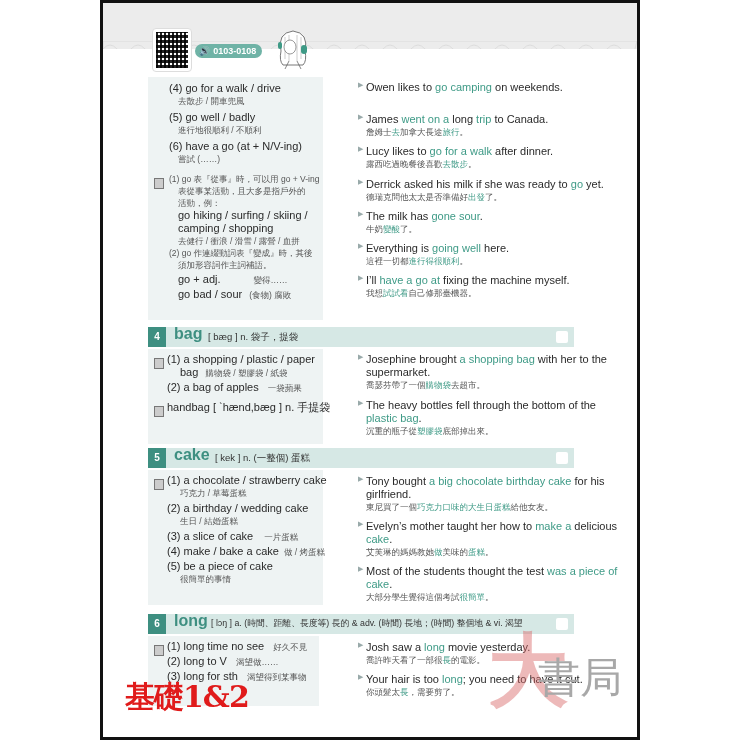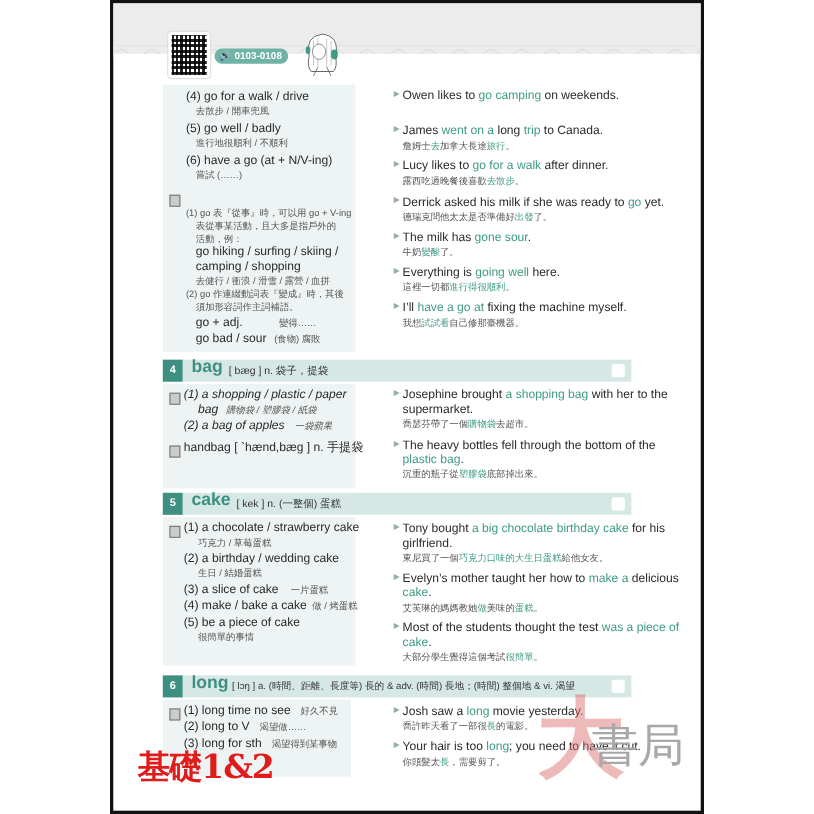--- a/index.html
+++ b/index.html
@@ -62,21 +62,21 @@
       <div class="en">(4) go for a walk / drive</div>
       <div class="zh" style="padding-left:9px">去散步 / 開車兜風</div>
       <div class="en" style="margin-top:4px">(5) go well / badly</div>
       <div class="zh" style="padding-left:9px">進行地很順利 / 不順利</div>
       <div class="en" style="margin-top:4px">(6) have a go (at + N/V-ing)</div>
       <div class="zh" style="padding-left:9px">嘗試 (……)</div>
     </div>
     <div style="position:absolute;left:6px;top:97px;">
       <span class="tag"></span>
     </div>
-    <div style="position:absolute;left:21px;top:110px;font-size:9px;line-height:12.5px;">
+    <div style="position:absolute;left:21px;top:96px;font-size:9px;line-height:12.5px;">
       <div class="zh">(1) go 表『從事』時，可以用 go + V-ing</div>
       <div class="zh" style="padding-left:9px">表從事某活動，且大多是指戶外的</div>
       <div class="zh" style="padding-left:9px">活動，例：</div>
       <div class="en" style="padding-left:9px">go hiking / surfing / skiing /</div>
       <div class="en" style="padding-left:9px">camping / shopping</div>
       <div class="zh" style="padding-left:9px">去健行 / 衝浪 / 滑雪 / 露營 / 血拼</div>
       <div class="zh">(2) go 作連綴動詞表『變成』時，其後</div>
       <div class="zh" style="padding-left:9px">須加形容詞作主詞補語。</div>
       <div class="en" style="padding-left:9px;margin-top:2px">
         <span>go + adj.</span>
@@ -127,21 +127,21 @@
   </div>
 
   <div class="head" style="top:324px">
     <div class="num">4</div>
     <div class="word">bag</div>
     <div class="def" style="left:60px">[ bæg ] n. 袋子，提袋</div>
     <div class="box"></div>
   </div>
   <div class="left-col" style="left:45px;top:346px;width:175px;height:95px;">
     <div style="position:absolute;left:6px;top:5px;"><span class="tag"></span></div>
-    <div style="position:absolute;left:19px;top:4px;font-style:italic;">
+    <div style="position:absolute;left:19px;top:4px;">
       <div class="en">(1) a shopping / plastic / paper</div>
       <div class="en" style="padding-left:13px"><span>bag</span> <span class="zh" style="margin-left:4px">購物袋 / 塑膠袋 / 紙袋</span></div>
       <div class="en" style="margin-top:2px"><span>(2) a bag of apples</span> <span class="zh" style="margin-left:6px">一袋蘋果</span></div>
     </div>
     <div style="position:absolute;left:6px;top:53px;"><span class="tag"></span></div>
     <div class="en" style="position:absolute;left:19px;top:52px;">handbag [ ˋhænd,bæg ] n. 手提袋</div>
   </div>
   <div class="right-col" style="left:235px;top:350px;width:240px;">
     <div class="ex" style="top:0">
       <span class="bullet">▶</span>

